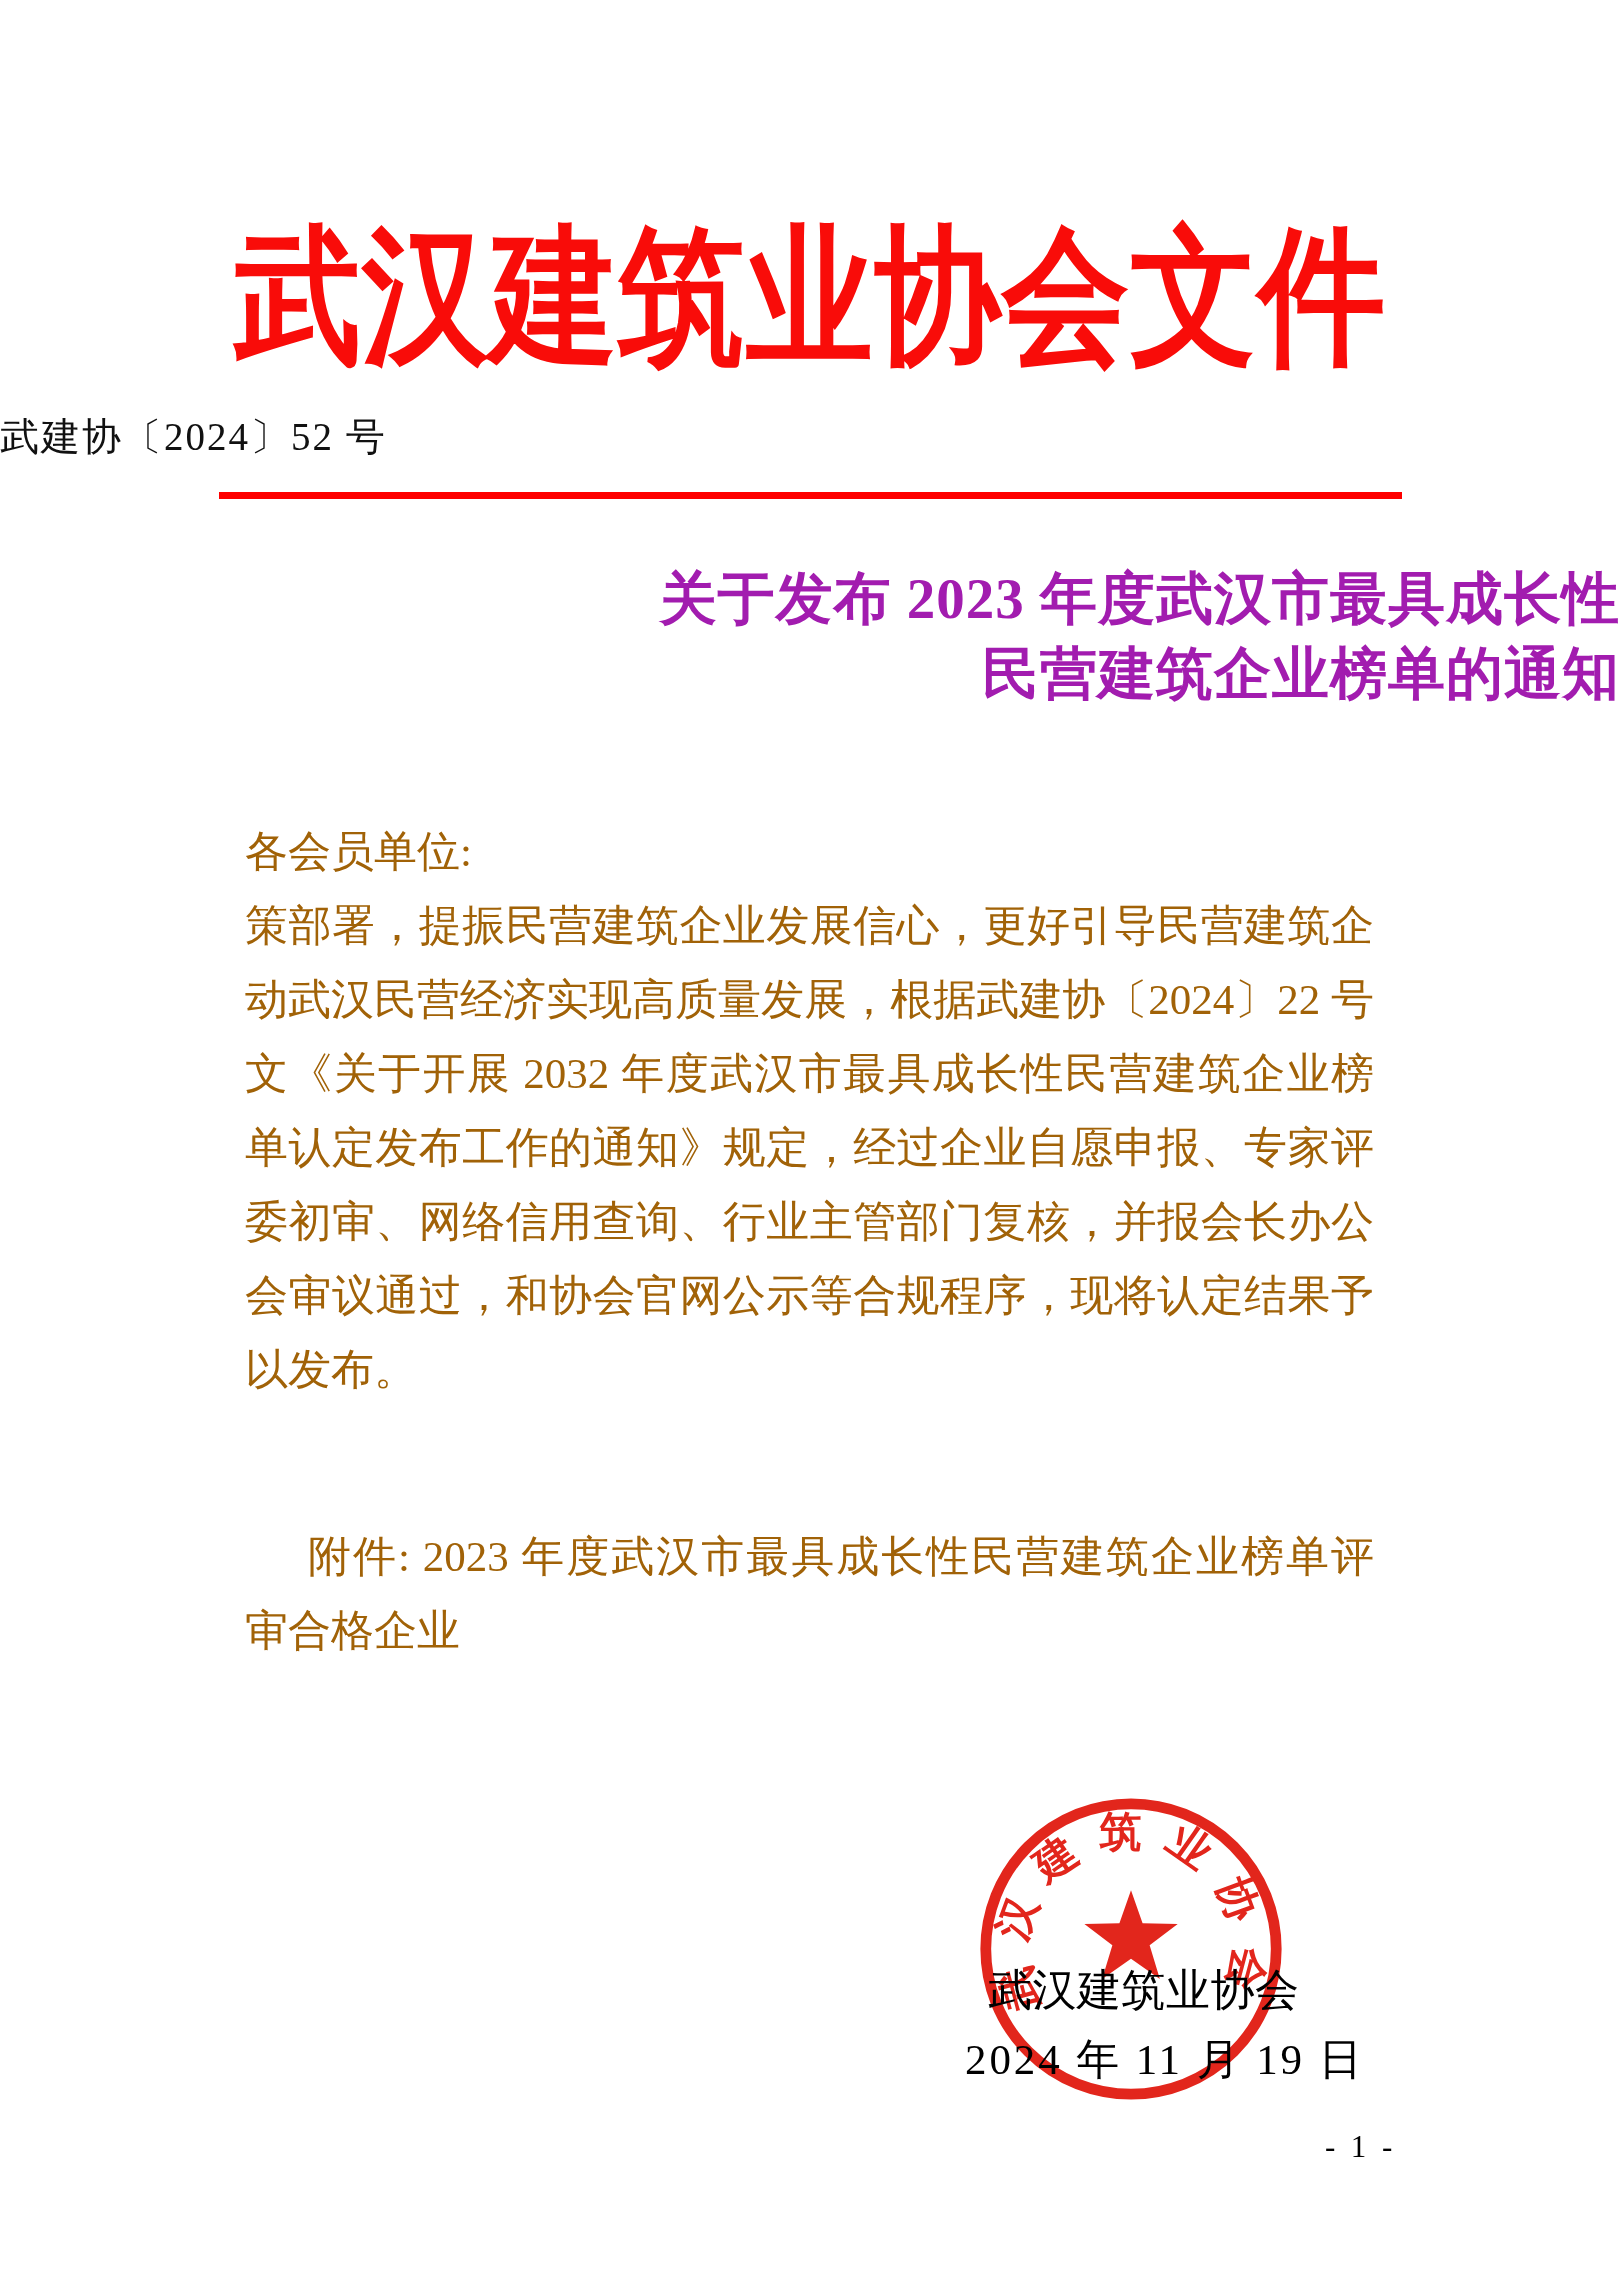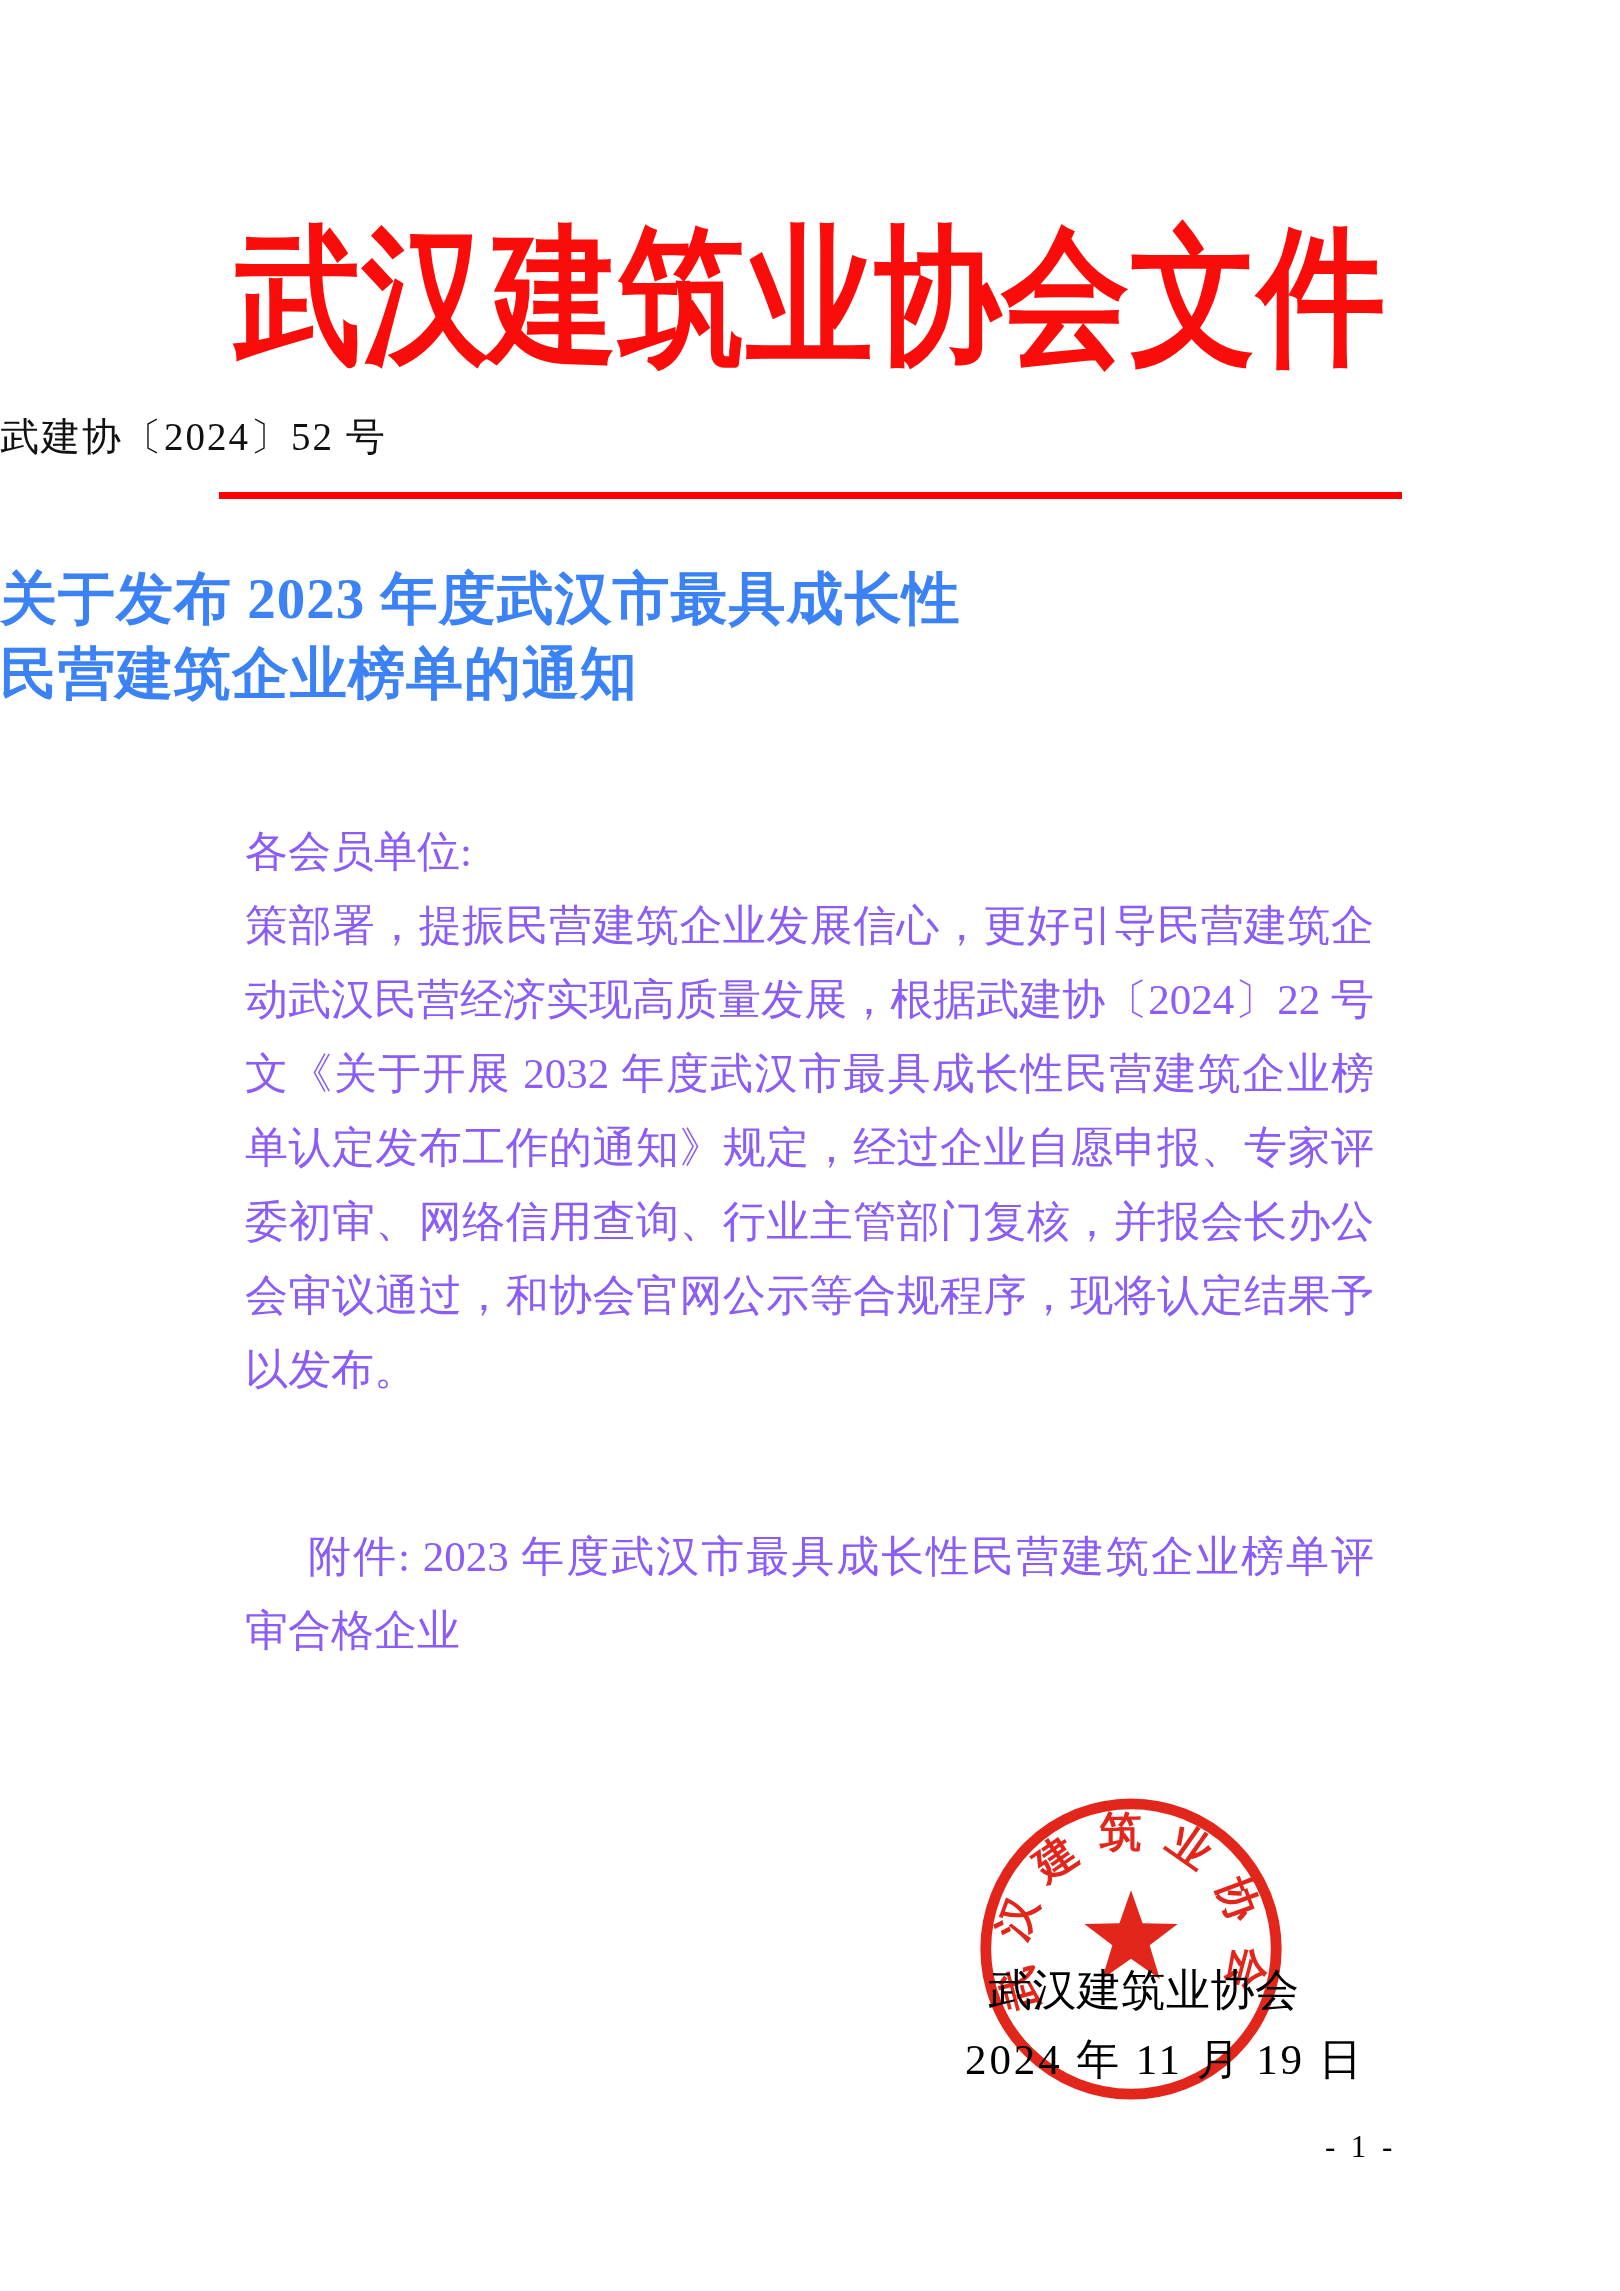--- a/index.html
+++ b/index.html
@@ -51,36 +51,36 @@
     width: 1183px;
     height: 6.9px;
     background: #fe0000;
   }
   
   .notice-title {
     position: absolute;
     top: 561px;
     left: 0;
     width: 100%;
-    text-align: left;
+    text-align: right;
     font-size: 57px;
     font-weight: bold;
     line-height: 75px;
-    color: #3b82f6;
+    color: #a21caf;
     letter-spacing: 1px;
   }
   
   .body-block {
     position: absolute;
     top: 815px;
     left: 245px;
     width: 1129px;
     font-size: 43px;
     line-height: 74px;
-    color: #8b5cf6;
+    color: #a16207;
   }
   .bline { height: 74px; white-space: nowrap; }
   .jline {
     white-space: normal;
     text-align: justify;
     text-align-last: justify;
     text-justify: inter-character;
   }
   .indent { padding-left: 63px; }
   .attachment { margin-top: 113px; }

